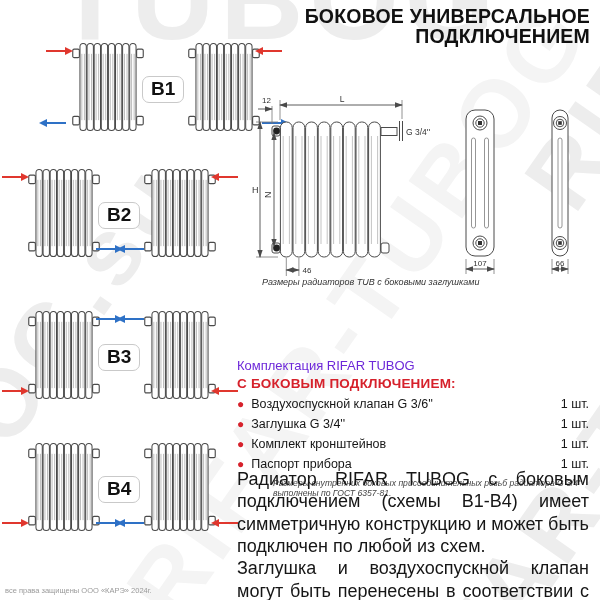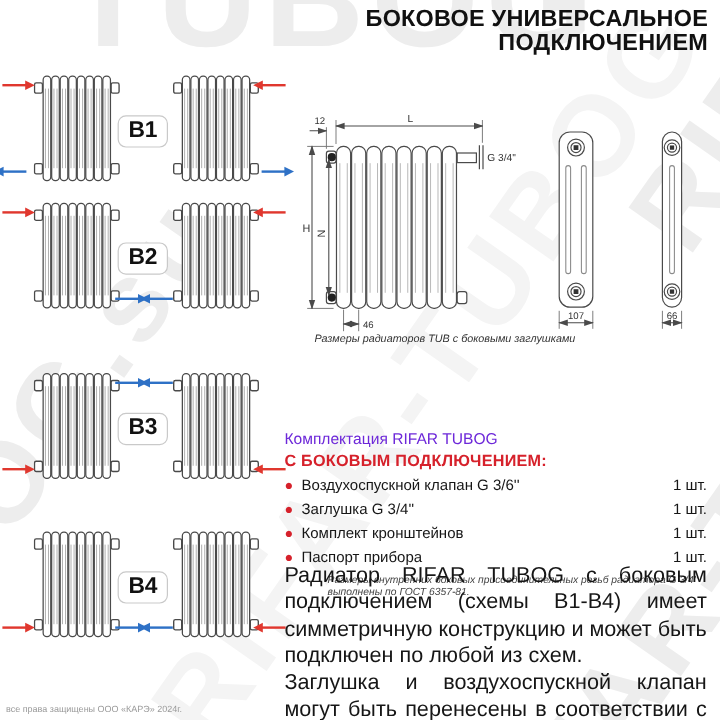--- a/index.html
+++ b/index.html
@@ -76,21 +76,21 @@
   <div class="wm" style="left:150px;top:560px;transform:rotate(-55deg);transform-origin:left center;font-size:95px;color:#f4f4f4;">RIFAR-TUBOG</div>
 </div>
 
 <div id="content">
 
   <div class="page-title">
     <div>БОКОВОЕ УНИВЕРСАЛЬНОЕ</div>
     <div>ПОДКЛЮЧЕНИЕМ</div>
   </div>
 
-  <div class="scheme-row" style="top:60px;">
+  <div class="scheme-row" style="top:40px;margin-left:44px;">
     <div class="rad-slot radiator" style="left:28px;">
         <svg viewBox="0 0 76 96" width="72" height="94">
           <rect x="0.8" y="8" width="7" height="9" rx="1.5" fill="#fff" stroke="#4a4a4a" stroke-width="1.2"></rect>
           <rect x="68.2" y="8" width="7" height="9" rx="1.5" fill="#fff" stroke="#4a4a4a" stroke-width="1.2"></rect>
           <rect x="0.8" y="79" width="7" height="9" rx="1.5" fill="#fff" stroke="#4a4a4a" stroke-width="1.2"></rect>
           <rect x="68.2" y="79" width="7" height="9" rx="1.5" fill="#fff" stroke="#4a4a4a" stroke-width="1.2"></rect>
           <rect x="8.4" y="2" width="6.7" height="92" rx="3.2" fill="#fff" stroke="#4a4a4a" stroke-width="1.1"></rect>
           <line x1="10.4" y1="13" x2="10.4" y2="83" stroke="#9a9a9a" stroke-width="0.7"></line>
           <line x1="13.1" y1="13" x2="13.1" y2="83" stroke="#9a9a9a" stroke-width="0.7"></line>
           <rect x="15.9" y="2" width="6.7" height="92" rx="3.2" fill="#fff" stroke="#4a4a4a" stroke-width="1.1"></rect>

